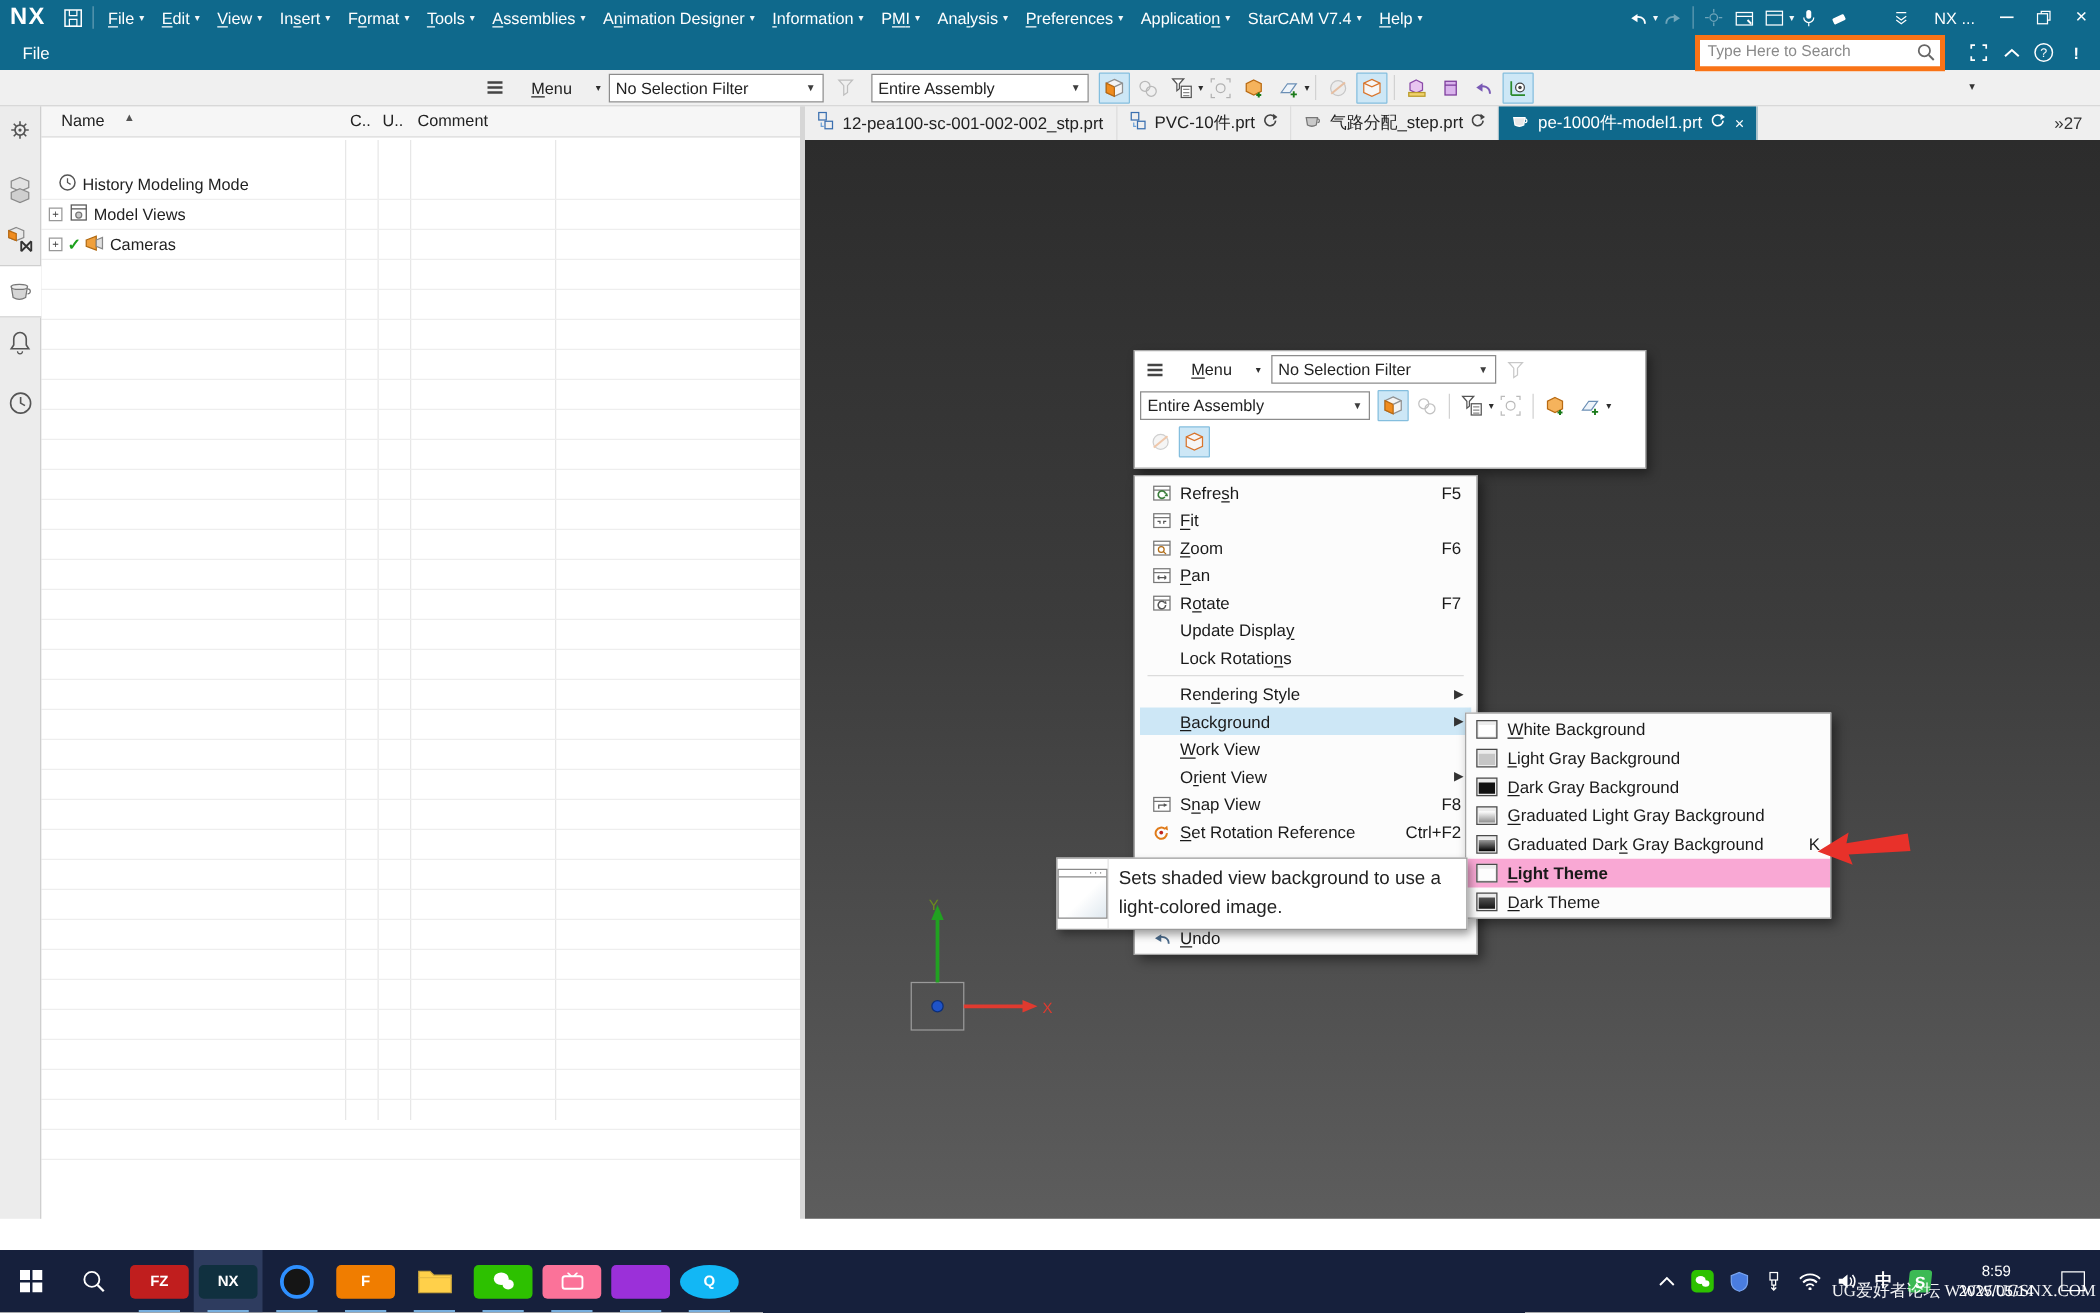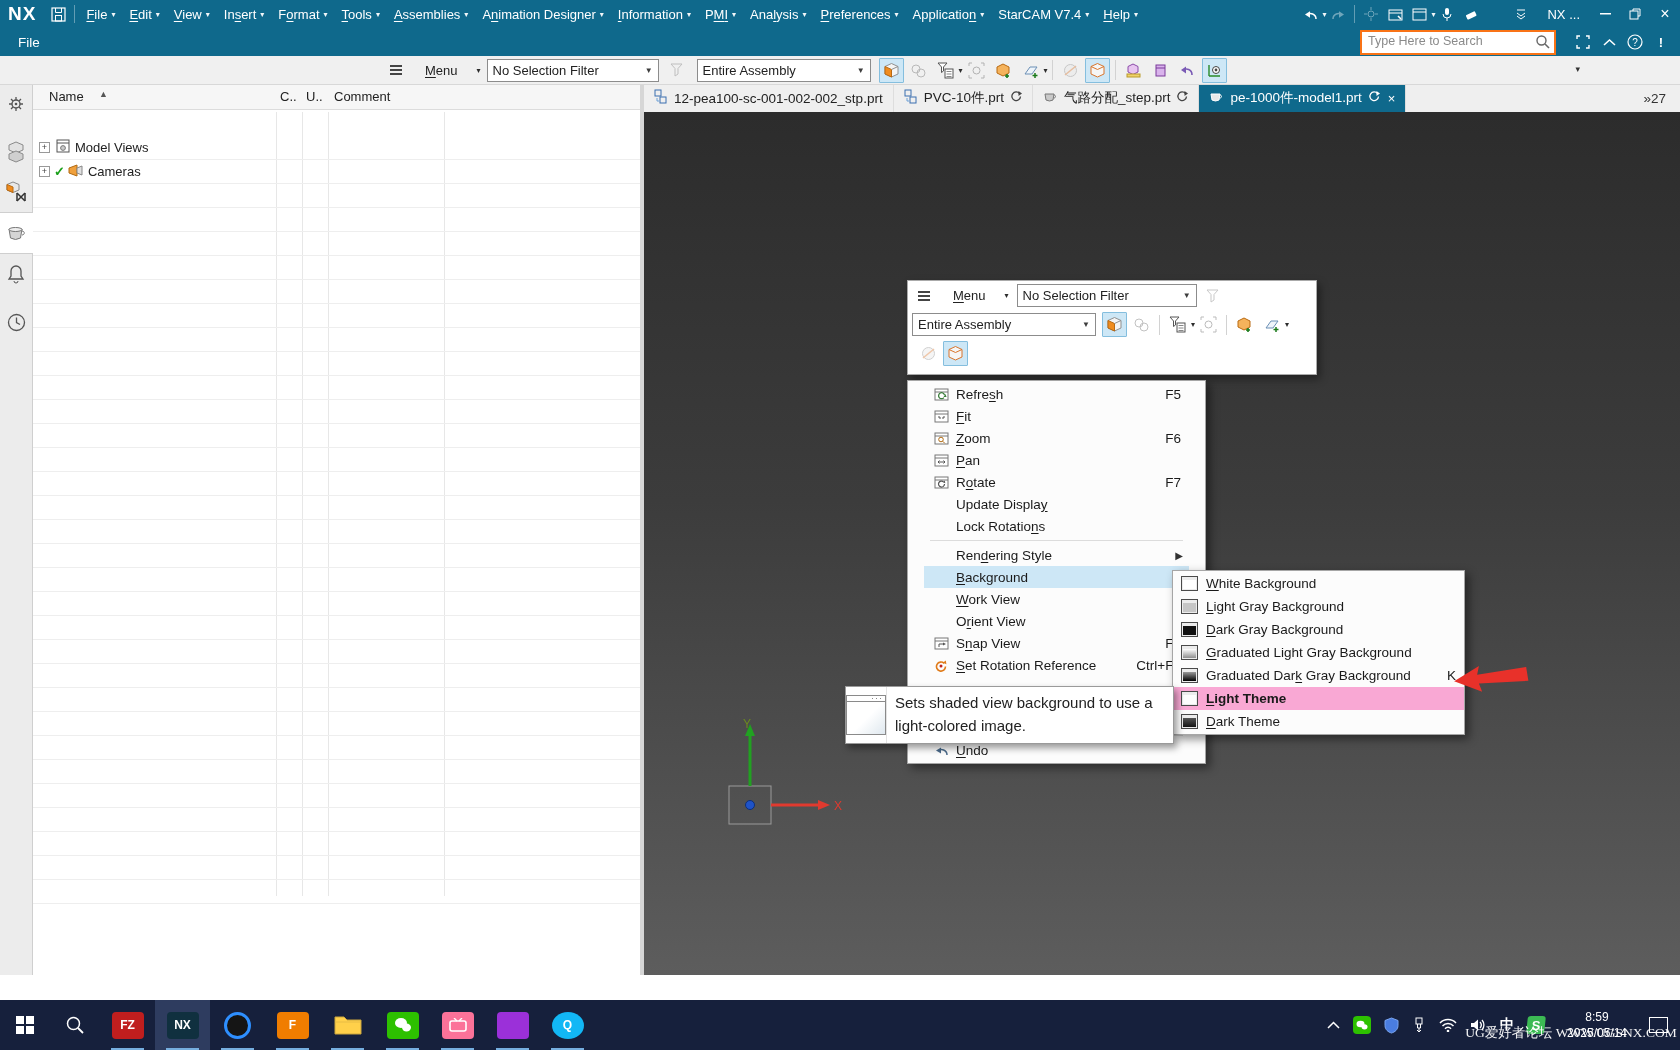--- a/index.html
+++ b/index.html
@@ -18,21 +18,21 @@
   .dd{font-size:8px;opacity:.95;}
   .title-right{margin-left:auto;display:flex;align-items:center;}
   .dim{opacity:.4;}
   .nxmore{margin:0 10px 0 14px;font-size:13px;}
   .winbtn{width:30px;height:28px;display:flex;align-items:center;justify-content:center;font-size:14px;}
 
   
   .ribbonrow{position:absolute;left:0;top:28px;width:1680px;height:28px;background:#0f698c;
              display:flex;align-items:center;color:#fff;font-size:13.5px;z-index:29;}
   .filetab{padding:0 18px;}
-  .searchwrap{margin-left:auto;position:relative;width:192px;height:21px;background:#fff;border:2px solid #f97316;}
+  .searchwrap{margin-left:auto;position:relative;width:192px;height:21px;background:#fff;border:4px solid #f97316;}
   .searchwrap input{width:160px;height:19px;border:0;outline:none;padding:0 6px;font-size:12.5px;color:#444;
                     font-family:"Liberation Sans",sans-serif;background:transparent;}
   .searchwrap input::placeholder{color:#8a8a8a;}
   .s-mag{position:absolute;right:3px;top:2px;}
   .rr-ic{width:26px;height:24px;display:flex;align-items:center;justify-content:center;color:#fff;font-size:13px;}
 
   
   .toolbar{position:absolute;left:0;top:56px;width:1680px;height:28px;background:#f0f0f0;
            border-bottom:1px solid #d8d8d8;display:flex;align-items:center;font-size:13px;color:#222;z-index:28;}
   .hamb{position:relative;width:12px;height:2px;background:#444;margin:0 4px 0 0;}
@@ -83,21 +83,21 @@
   .graphics{position:absolute;left:644px;top:112px;width:1036px;height:863px;
             background:linear-gradient(180deg,#2c2c2c 0%,#3c3c3c 45%,#5d5d5d 100%);z-index:10;}
 
   
   .fpanel{position:absolute;left:907px;top:280px;width:408px;height:93px;background:#fff;
           border:1px solid #aaa;box-shadow:3px 4px 8px rgba(0,0,0,.4);z-index:15;font-size:13px;color:#222;}
   .fp-row{display:flex;align-items:center;height:29px;padding:0 4px;}
 
   
   .cmenu{position:absolute;left:907px;top:380px;width:265px;background:#fcfcfc;border:1px solid #a6a6a6;
-         box-shadow:4px 4px 9px rgba(0,0,0,.45);z-index:16;padding:2px 16px;font-size:13.5px;color:#1a1a1a;}
+         box-shadow:4px 4px 9px rgba(0,0,0,.45);z-index:16;padding:2px 4px;font-size:13.5px;color:#1a1a1a;}
   .mi{height:22px;display:flex;align-items:center;padding:0 8px 0 4px;position:relative;}
   .mi .ic{width:26px;display:flex;justify-content:center;align-items:center;}
   .mi .lbl{padding-left:2px;flex:1;white-space:nowrap;}
   .mi .sc{margin-left:10px;white-space:nowrap;}
   .mi .subarrow{position:absolute;right:6px;font-size:10px;color:#333;}
   .mi.hl{background:#cde7f6;}
   .msep{height:1px;background:#dcdcdc;margin:3px 6px;}
   .mspacer{height:56px;}
   .smenu{position:absolute;left:1172px;top:570px;width:291px;background:#fcfcfc;border:1px solid #a6a6a6;
          box-shadow:4px 4px 9px rgba(0,0,0,.45);z-index:17;padding:1px 0;font-size:13.5px;color:#1a1a1a;}
@@ -127,21 +127,21 @@
              display:flex;align-items:center;justify-content:flex-end;font-size:13px;color:#222;
              padding-right:52px;box-sizing:border-box;gap:6px;z-index:31;}
 
   
   .taskbar{position:absolute;left:0;top:1000px;width:1680px;height:50px;background:#16203c;display:flex;
            align-items:center;color:#fff;z-index:32;}
   .tk-btn{width:50px;height:50px;display:flex;align-items:center;justify-content:center;}
   .tk-app{width:55px;height:50px;display:flex;align-items:center;justify-content:center;position:relative;}
   .tk-app::after{content:"";position:absolute;left:11px;right:11px;bottom:0;height:2px;background:#76aede;}
   .tk-app.active{background:#2e3c5f;}
-  .appsq{width:32px;height:27px;border-radius:4px;display:flex;align-items:center;justify-content:center;
+  .appsq{width:47px;height:27px;border-radius:4px;display:flex;align-items:center;justify-content:center;
          font-weight:bold;font-size:12px;color:#fff;}
   .tray{margin-left:auto;display:flex;align-items:center;gap:13px;padding-right:8px;position:relative;height:50px;}
   .tray>*{display:flex;align-items:center;justify-content:center;}
   .zh{font-size:14px;font-weight:bold;}
   .sogou{width:18px;height:18px;background:#3cba54;border-radius:3px;font-weight:bold;font-size:13px;transform:skewX(-6deg);}
   .clockblk{flex-direction:column;font-size:12px;line-height:1.35;text-align:center;width:78px;}
   .actrect{width:17px;height:14px;border:1px solid #fff;margin-right:4px;}
   .watermark{position:absolute;right:0;top:24px;width:218px;font-family:Liberation Serif, serif;font-size:13.5px;
              color:rgba(255,255,255,.95);white-space:nowrap;pointer-events:none;z-index:5;}
 </style>
@@ -517,20 +517,28 @@
       <span style="left:301px">Comment</span>
     </div>
     <div class="vlines">
       <div style="left:243px"></div>
         <div style="left:269px"></div>
         <div style="left:295px"></div>
         <div style="left:411px"></div>
     </div>
     <div class="nav-rows">
       <div class="nav-row">
+        <span style="width:14px"></span>
+        <span style="margin-right:5px"><svg width="14" height="14">
+              <circle cx="7" cy="7" r="6" fill="#fff" stroke="#555" stroke-width="1.2"></circle>
+              <path d="M7 3.5V7l2.5 1.5" fill="none" stroke="#555"></path>
+            </svg></span>
+        <span>History Modeling Mode</span>
+      </div>
+      <div class="nav-row">
         <span class="expander">+</span>
         <span style="margin:0 5px 0 2px"><svg width="14" height="14">
               <rect x="1" y="1" width="12" height="12" fill="#fff" stroke="#555"></rect>
               <path d="M1 4h12" stroke="#555"></path>
               <circle cx="7" cy="9" r="2.4" fill="#c9c9c9" stroke="#777"></circle>
             </svg></span>
         <span>Model Views</span>
       </div>
       <div class="nav-row">
         <span class="expander">+</span>

